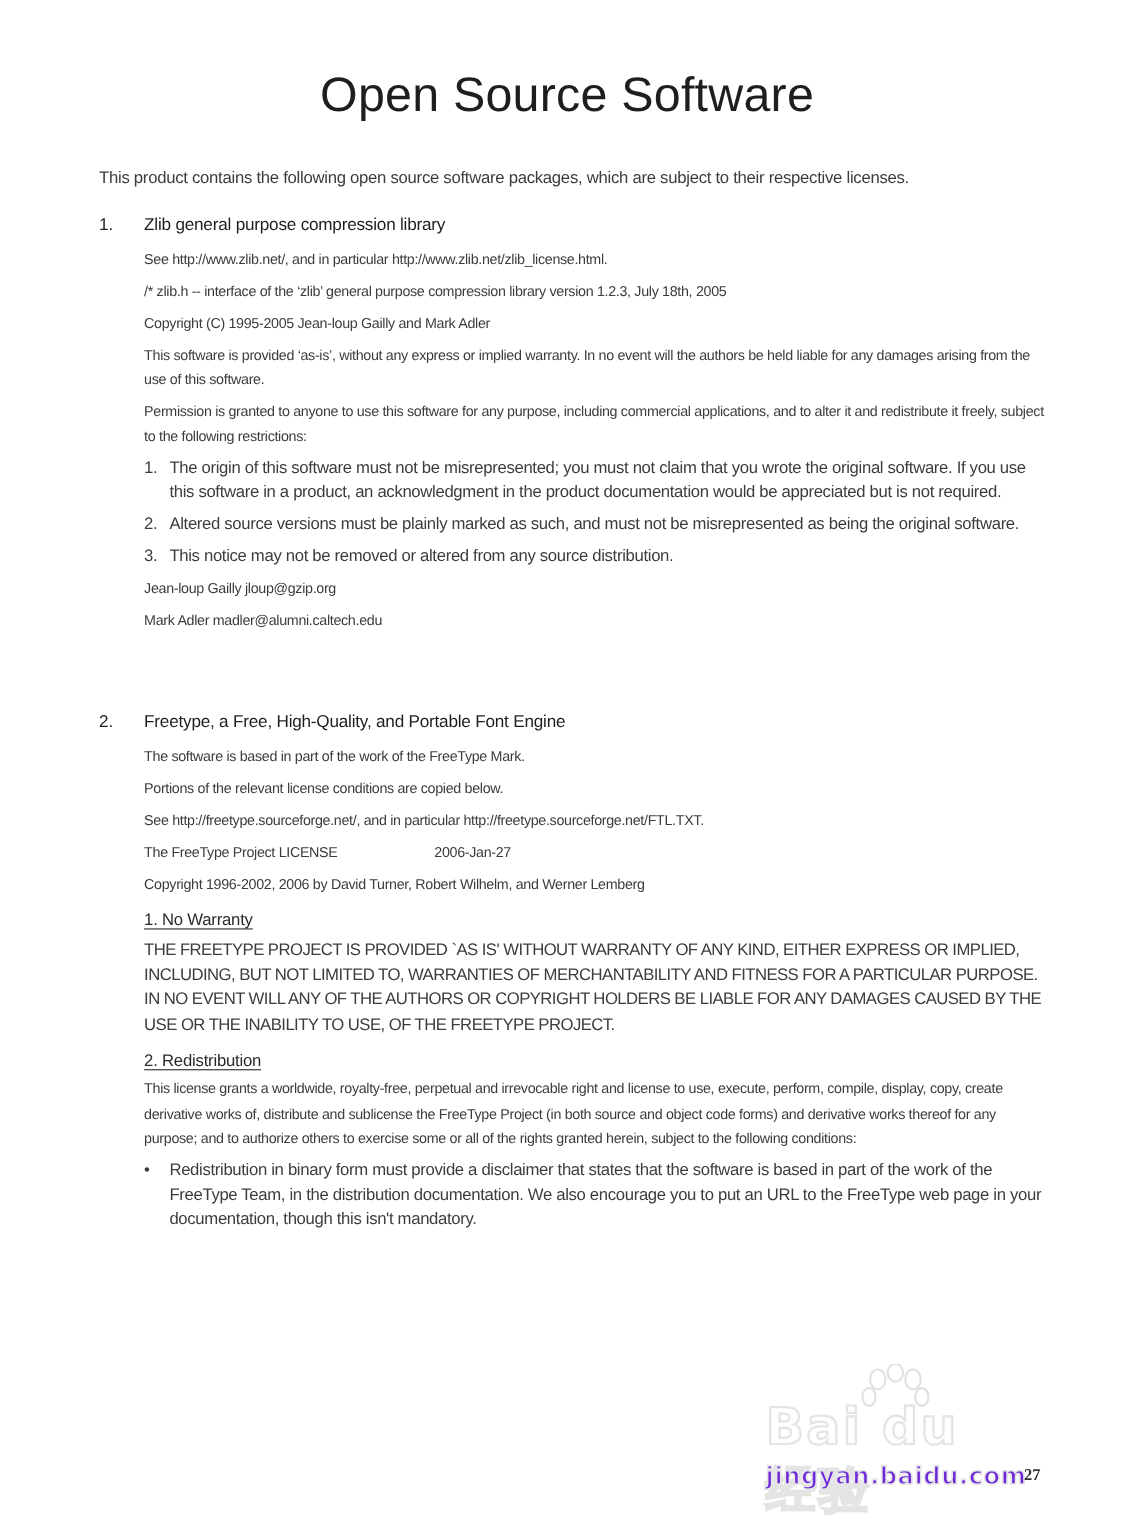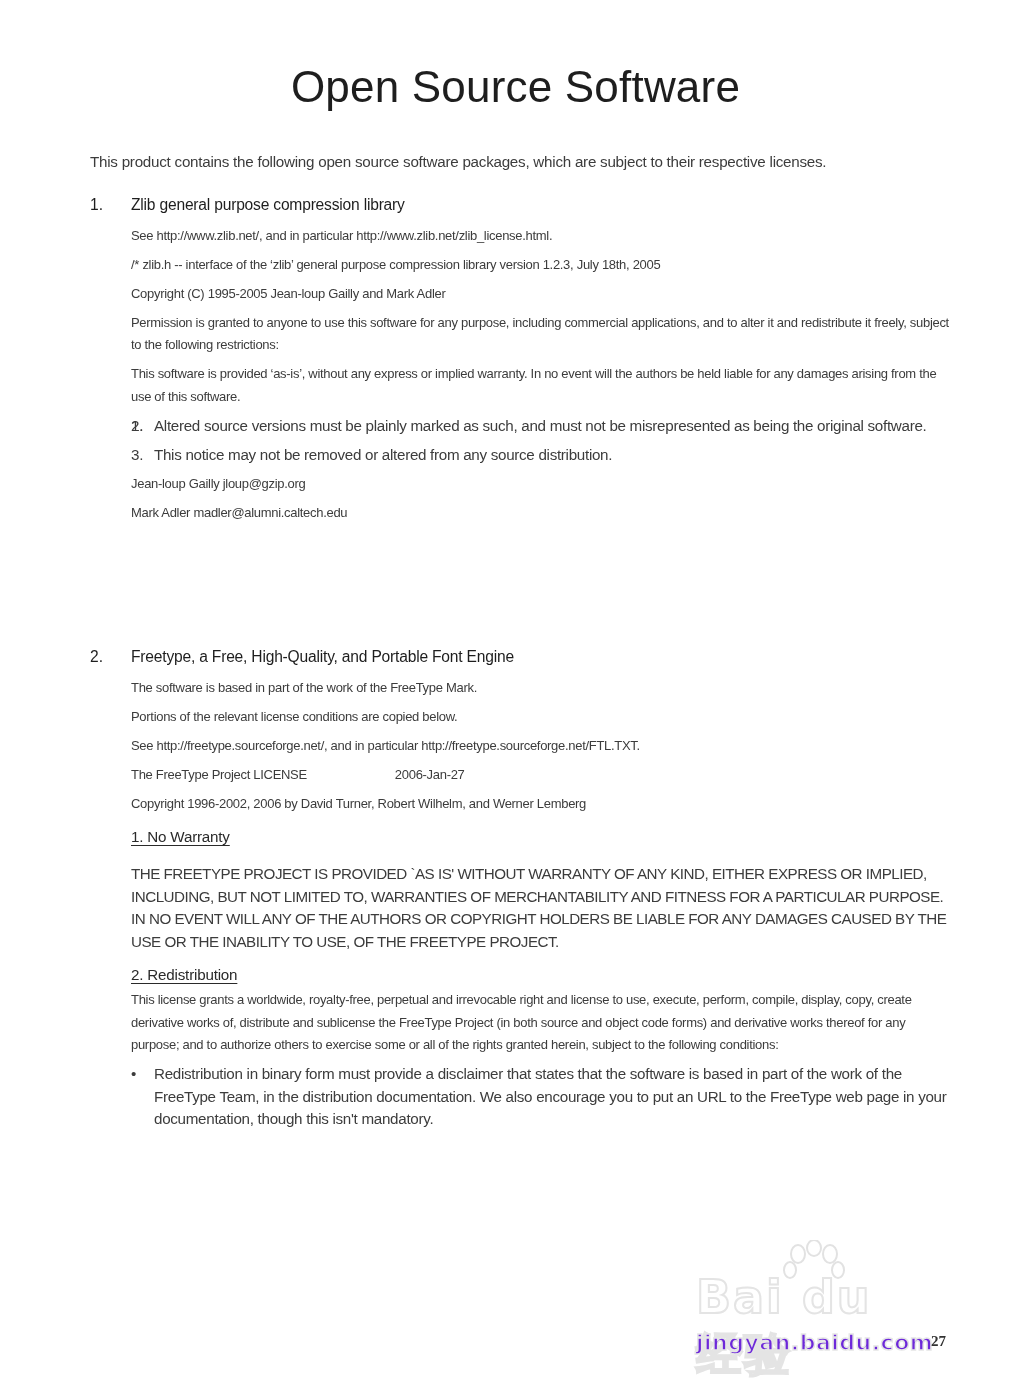--- a/index.html
+++ b/index.html
@@ -24,21 +24,21 @@
   .sec-title { position: absolute; left: 41px; top: 0; letter-spacing: -0.2px; }
   .para {
     margin-left: 41px; width: 825px; font-size: 13px; line-height: 22.5px;
     color: #3c3c3c; letter-spacing: -0.3px;
   }
   .gap { margin-top: 6.5px; }
   .sub-list { margin-left: 41px; width: 825px; }
   .sub-item { position: relative; padding-left: 23px; font-size: 15.2px; line-height: 22.5px; color: #3c3c3c; letter-spacing: -0.3px; margin-top: 6.5px; }
   .sub-item .num { position: absolute; left: 0; top: 0; }
   .subhead { margin-left: 41px; margin-top: 13px; font-size: 15.2px; color: #2a2a2a; text-decoration: underline; text-underline-offset: 3px; letter-spacing: -0.2px; }
-  .caps { margin-left: 41px; width: 820px; font-size: 15.2px; line-height: 22.5px; color: #3c3c3c; letter-spacing: -0.5px; margin-top: 18px; }
+  .caps { margin-left: 41px; width: 820px; font-size: 15.2px; line-height: 22.5px; color: #3c3c3c; letter-spacing: -0.5px; margin-top: 8px; }
   .tab-gap { display: inline-block; width: 88px; }
   .watermark {
     position: absolute; left: 696px; top: 1240px; width: 240px; height: 130px;
     color: #f1f1f1; font-family: "DejaVu Sans", sans-serif; font-weight: bold;
   }
   .wm-paw { position: absolute; left: 80px; top: 0; width: 80px; height: 60px; }
   .wm-brand { position: absolute; left: 0; top: 30px; font-size: 46px; letter-spacing: 2px;
     -webkit-text-stroke: 2px #e4e4e4; color: #ffffff; }
   .wm-url { position: absolute; left: 0; top: 90px; font-size: 22px; letter-spacing: 0.5px;
     -webkit-text-stroke: 1.5px #e6e6e6; color: #6d28d9; }
@@ -55,25 +55,26 @@
 <div class="intro">This product contains the following open source software packages, which are subject to their respective licenses.</div>
 
 <div class="section" style="top:196px;">
   <div class="sec-head">
     <span class="sec-num">1.</span>
     <span class="sec-title">Zlib general purpose compression library</span>
   </div>
   <div class="para gap">See http://www.zlib.net/, and in particular http://www.zlib.net/zlib_license.html.</div>
   <div class="para gap">/* zlib.h -- interface of the ‘zlib’ general purpose compression library version 1.2.3, July 18th, 2005</div>
   <div class="para gap">Copyright (C) 1995-2005 Jean-loup Gailly and Mark Adler</div>
+  <div class="para gap">This software is provided ‘as-is’, without any express or implied warranty.  In no event will the authors be held liable for any damages arising from the use of this software.</div>
   <div class="para gap">Permission is granted to anyone to use this software for any purpose, including commercial applications, and to alter it and redistribute it freely, subject to the following restrictions:</div>
-  <div class="para gap">This software is provided ‘as-is’, without any express or implied warranty.  In no event will the authors be held liable for any damages arising from the use of this software.</div>
   <div class="sub-list">
     <div class="sub-item">
       <span class="num">1.</span>
+      <span>The origin of this software must not be misrepresented; you must not claim that you wrote the original software. If you use this software in a product, an acknowledgment in the product documentation would be appreciated but is not required.</span>
     </div>
     <div class="sub-item">
       <span class="num">2.</span>
       <span>Altered source versions must be plainly marked as such, and must not be misrepresented as being the original software.</span>
     </div>
     <div class="sub-item">
       <span class="num">3.</span>
       <span>This notice may not be removed or altered from any source distribution.</span>
     </div>
   </div>

